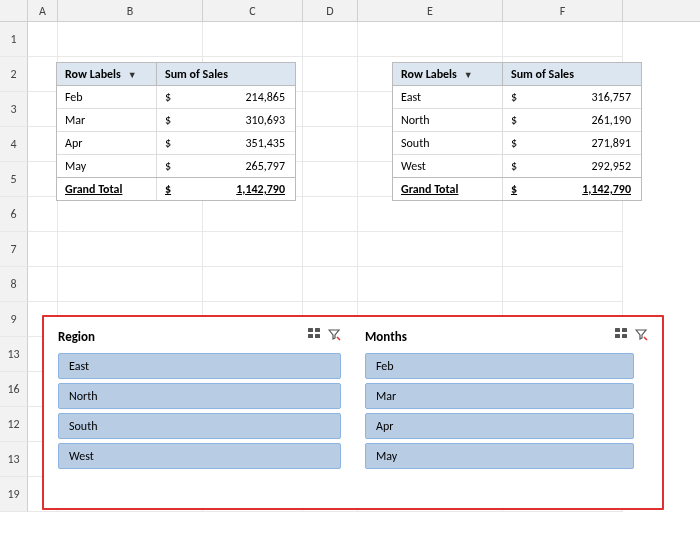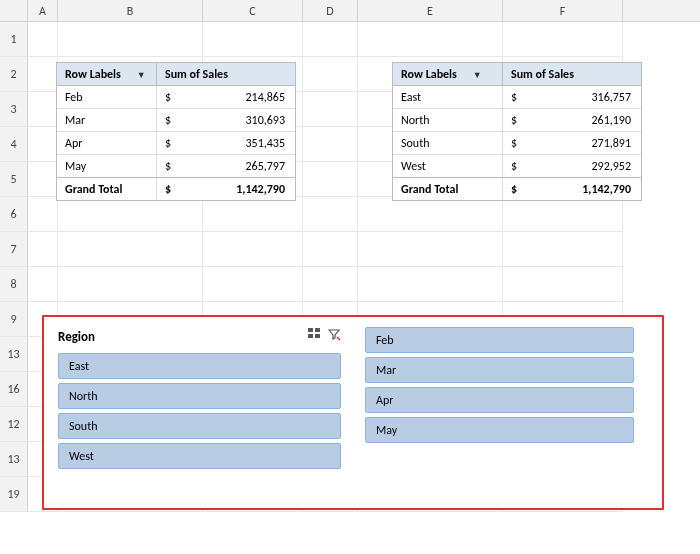--- a/index.html
+++ b/index.html
@@ -109,21 +109,21 @@
       border-bottom: 1px solid #bbb;
     }
     .pivot-header-cell {
       padding: 4px 8px;
       font-weight: bold;
       font-size: 12px;
       color: #000;
       border-right: 1px solid #bbb;
       display: flex;
       align-items: center;
-      gap: 16px;
+      gap: 7px;
     }
     .pivot-header-cell:last-child {
       border-right: none;
     }
     .dropdown-arrow {
       font-size: 9px;
       color: #333;
     }
 
     .pivot-data-row {
@@ -132,20 +132,21 @@
     }
     .pivot-data-row:last-child {
       border-bottom: none;
     }
     .pivot-data-row.grand-total {
       background: #fff;
       border-top: 1px solid #bbb;
     }
     .pivot-data-row.grand-total .pivot-cell {
       font-weight: bold;
+      text-decoration: underline;
     }
 
     .pivot-cell {
       padding: 4px 8px;
       border-right: 1px solid #ddd;
       font-size: 12px;
       color: #000;
       display: flex;
       align-items: center;
     }
@@ -533,20 +534,39 @@
       </div>
       <div class="slicer-items" id="slicer-region-items">
       <div class="slicer-item">East</div>
           <div class="slicer-item">North</div>
           <div class="slicer-item">South</div>
           <div class="slicer-item">West</div>
         </div>
     </div>
 
     <div class="slicer-box">
+      <div class="slicer-header">
+        <span class="slicer-title">Months</span>
+        <div class="slicer-icons">
+          <span class="slicer-icon" title="Multi-Select">
+            <svg width="14" height="14" viewBox="0 0 14 14" fill="none" xmlns="http://www.w3.org/2000/svg">
+              <rect x="1" y="1" width="5" height="4" rx="0.5" fill="#555"></rect>
+              <rect x="8" y="1" width="5" height="4" rx="0.5" fill="#555"></rect>
+              <rect x="1" y="7" width="5" height="4" rx="0.5" fill="#555"></rect>
+              <rect x="8" y="7" width="5" height="4" rx="0.5" fill="#555"></rect>
+            </svg>
+          </span>
+          <span class="slicer-icon" title="Clear Filter">
+            <svg width="14" height="14" viewBox="0 0 14 14" fill="none" xmlns="http://www.w3.org/2000/svg">
+              <path d="M2 3 L6 8 L6 12 L8 11 L8 8 L12 3 Z" stroke="#555" stroke-width="1.2" fill="none"></path>
+              <line x1="10" y1="10" x2="13" y2="13" stroke="#e03030" stroke-width="1.5"></line>
+            </svg>
+          </span>
+        </div>
+      </div>
       <div class="slicer-items slicer-months-items" id="slicer-months-items" style="position:relative; padding-right: 14px;">
         <div class="slicer-item">Feb</div>
           <div class="slicer-item">Mar</div>
           <div class="slicer-item">Apr</div>
           <div class="slicer-item">May</div>
       </div>
     </div>
 
   </div>
 

